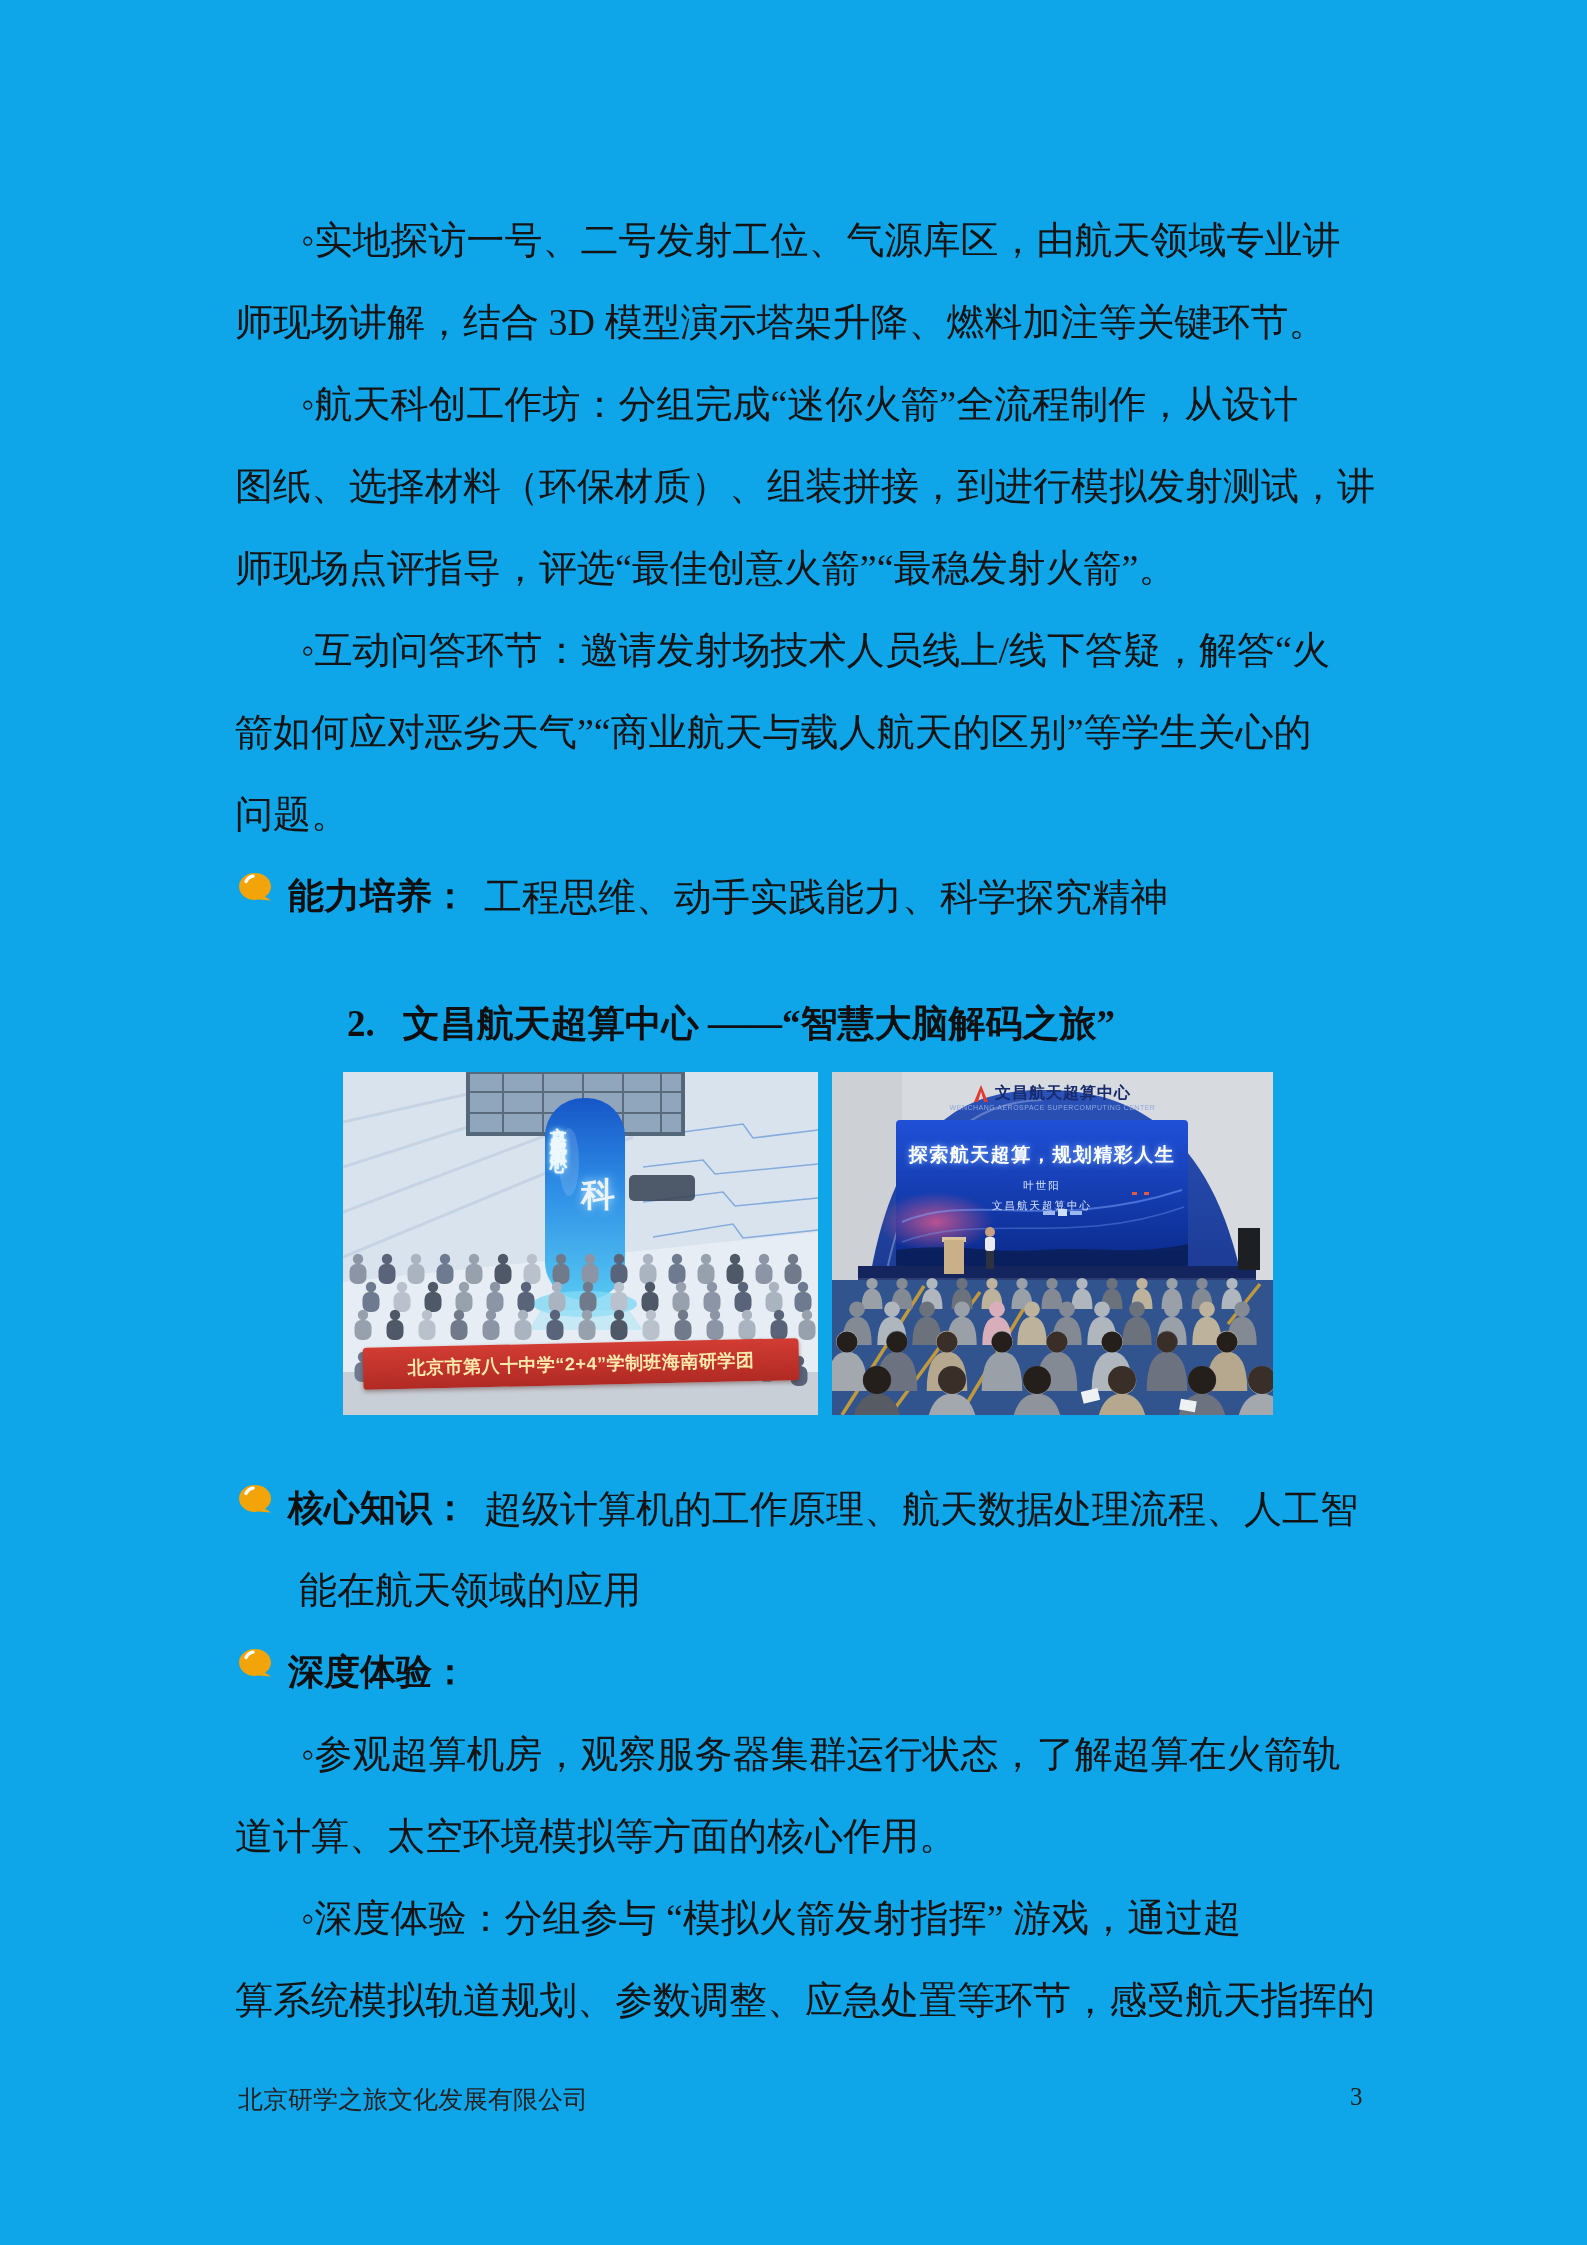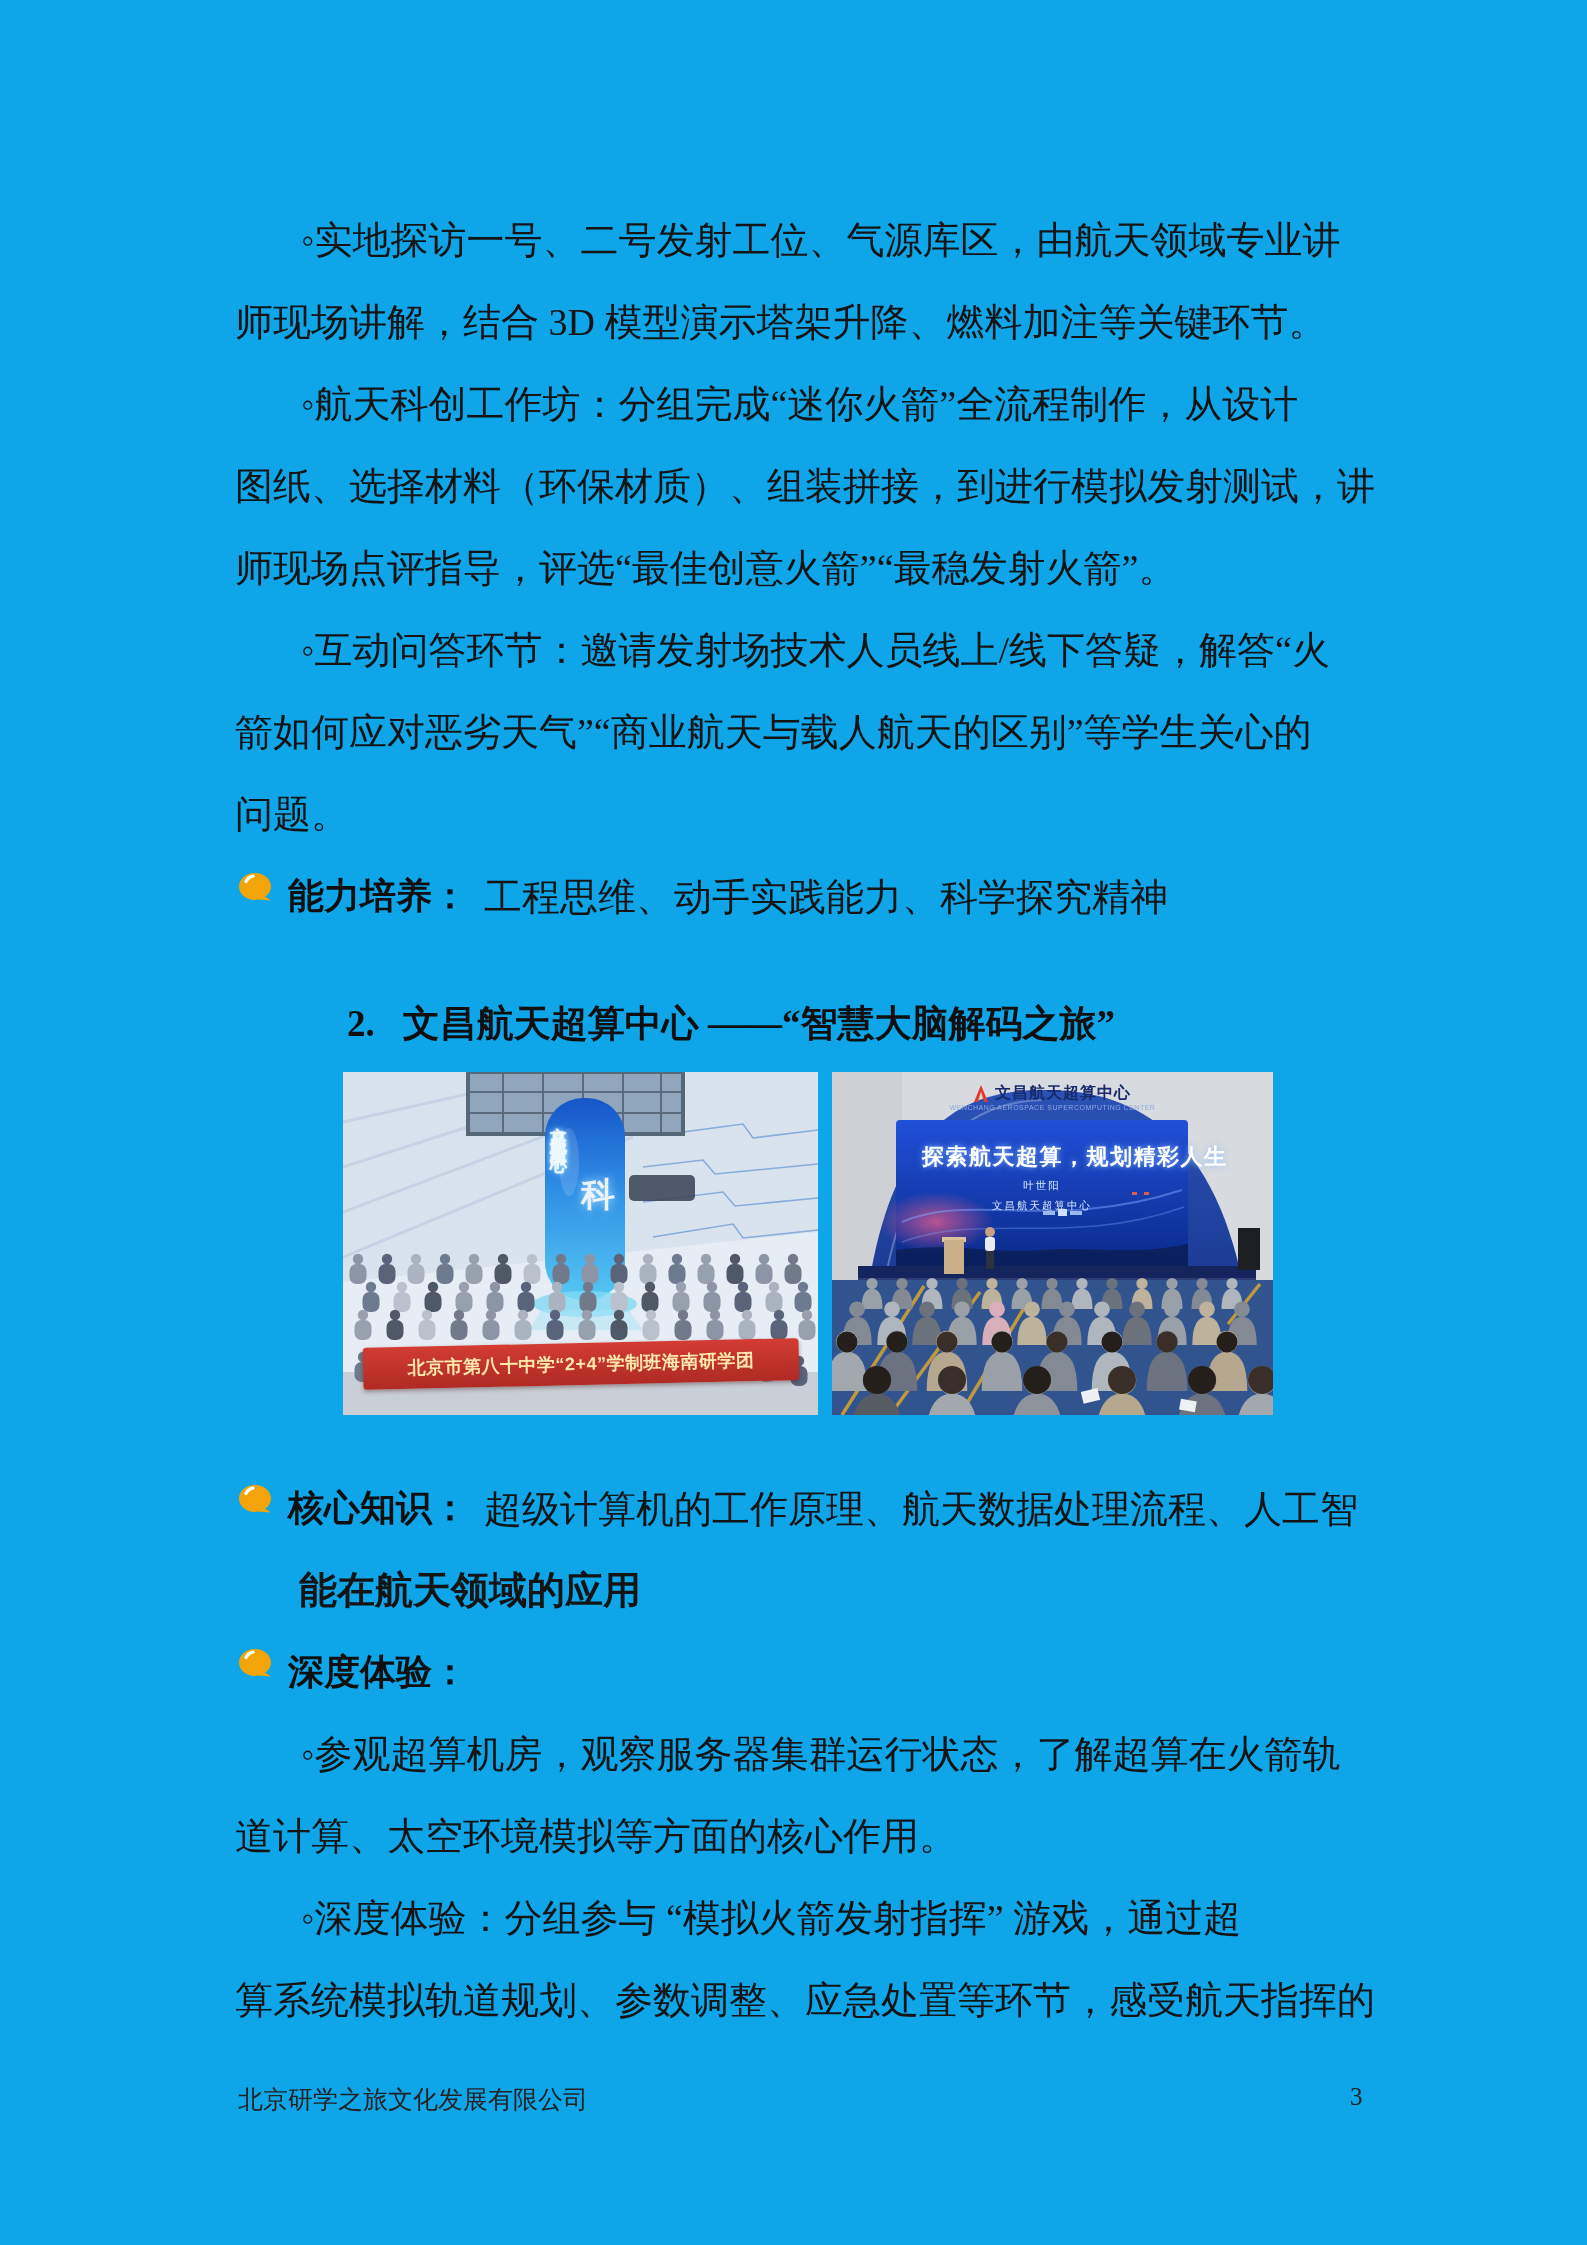--- a/index.html
+++ b/index.html
@@ -1,20 +1,20 @@
 <!DOCTYPE html>
 <html><head>
 <meta charset="utf-8">
 <style>
   html,body{margin:0;padding:0;background:#9a9a9a;}
   .page{position:relative;width:1587px;height:2245px;background:#0ea5e9;overflow:hidden;
         font-family:"Liberation Serif","DejaVu Serif",serif;}
   .line{position:absolute;left:235px;font-size:38px;line-height:1.2;color:#141414;white-space:pre;}
   .line.indent{left:301px;}
-  .line.cont{left:299px;font-weight:bold;}
+  .line.cont{left:299px;}
   .brow{position:absolute;left:238px;height:44px;display:flex;gap:16px;}
   .bicon{width:34px;height:30px;flex:none;display:block;}
   .blabel{font-family:"Liberation Sans","DejaVu Sans",sans-serif;font-weight:700;font-size:36px;color:#0f0f0f;white-space:pre;}
   .btext{font-size:38px;color:#141414;white-space:pre;}
   .heading{position:absolute;left:310px;top:956px;font-weight:700;font-size:37px;color:#0f0f0f;white-space:pre;}
   .heading .num{margin-right:28px;}
   .footer-company{position:absolute;left:238px;top:2083px;font-size:25px;color:#222;}
   .footer-page{position:absolute;left:1350px;top:2083px;font-size:25px;color:#222;}
   .photo{position:absolute;top:1072px;height:343px;overflow:hidden;background:#dfe5ec;margin-left:25px;}
   .photo svg{position:absolute;left:0;top:0;display:block;}
@@ -30,22 +30,22 @@
       display:flex;align-items:center;justify-content:center;box-shadow:0 2px 4px rgba(60,20,20,.4);}
   .banner span{font-family:"Liberation Sans","DejaVu Sans",sans-serif;font-weight:700;font-size:18px;
       color:#ffe9ad;white-space:nowrap;letter-spacing:.5px;}
   .logo-row{position:absolute;top:11px;left:0;width:100%;display:flex;justify-content:center;align-items:center;gap:7px;}
   .logo-mark{width:14px;height:17px;background:#e23b2c;
       clip-path:polygon(50% 0,100% 100%,72% 100%,50% 40%,28% 100%,0 100%);}
   .logo-cn{font-family:"Liberation Sans","DejaVu Sans",sans-serif;font-weight:700;font-size:16px;color:#172a6b;letter-spacing:1px;}
   .logo-en{position:absolute;top:32px;left:0;width:100%;text-align:center;
       font-family:"Liberation Sans","DejaVu Sans",sans-serif;font-size:7px;color:#8fa8dc;letter-spacing:.5px;}
   .scr-title{position:absolute;top:70px;left:64px;width:292px;text-align:center;
-      font-family:"Liberation Sans","DejaVu Sans",sans-serif;font-weight:700;font-size:22px;color:#ffffff;
-      letter-spacing:1.5px;white-space:nowrap;text-shadow:0 0 6px rgba(140,190,255,.95);padding-left:26px;}
+      font-family:"Liberation Sans","DejaVu Sans",sans-serif;font-weight:700;font-size:19px;color:#ffffff;
+      letter-spacing:1.5px;white-space:nowrap;text-shadow:0 0 6px rgba(140,190,255,.95);}
   .scr-name{position:absolute;top:107px;left:64px;width:292px;text-align:center;
       font-family:"Liberation Sans","DejaVu Sans",sans-serif;font-size:10.5px;color:#d8e5ff;letter-spacing:2px;}
   .scr-org{position:absolute;top:127px;left:64px;width:292px;text-align:center;
       font-family:"Liberation Sans","DejaVu Sans",sans-serif;font-size:10.5px;color:#d8e5ff;letter-spacing:2px;}
 </style>
 </head>
 <body>
 
 <div class="page">
 

